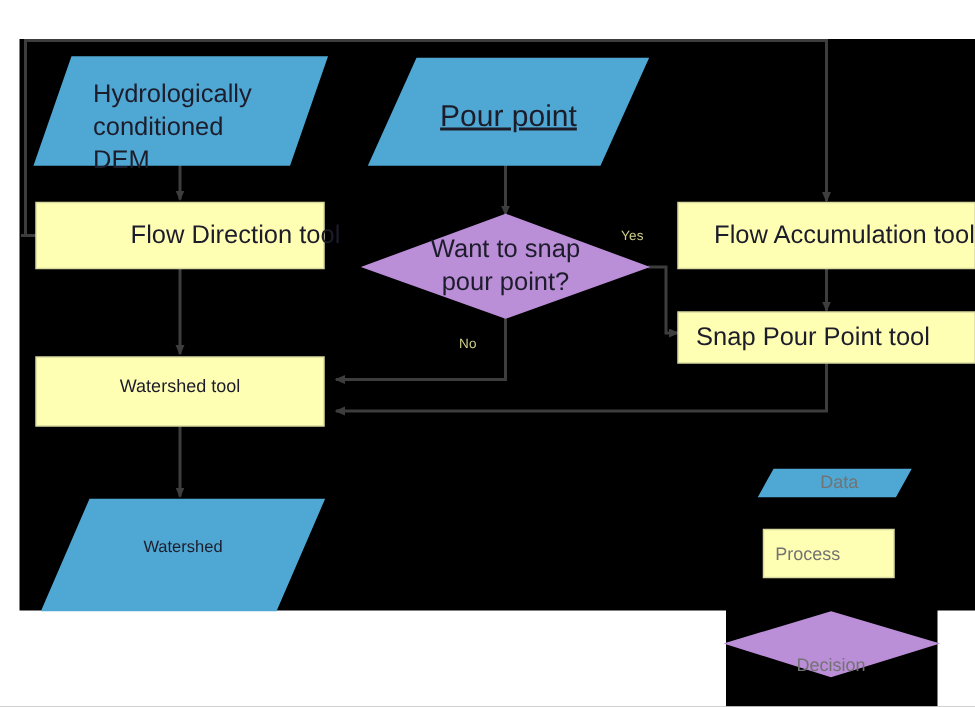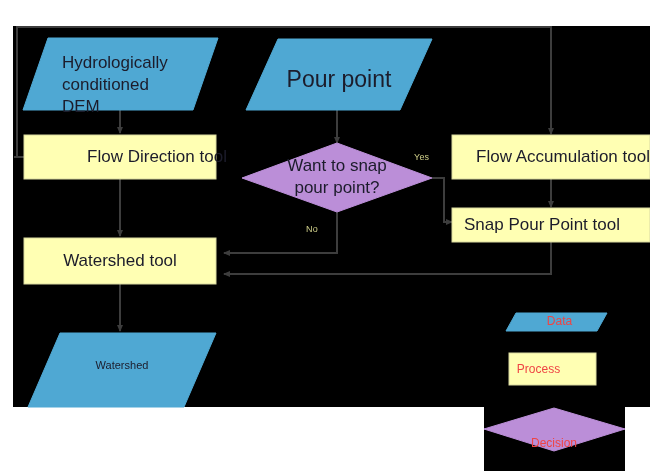--- a/index.html
+++ b/index.html
@@ -43,21 +43,21 @@
     position: absolute;
     font-family: "Liberation Sans", sans-serif;
     font-size: 9px;
     color: #cfcf8a;
     letter-spacing: 0.2px;
   }
   .legend-label {
     position: absolute;
     font-family: "Liberation Sans", sans-serif;
     font-size: 12px;
-    color: #ef4444;
+    color: #737373;
     text-align: center;
     pointer-events: none;
   }
 </style>
 </head>
 <body>
 
 <div id="canvas">
 
   <svg class="layer" viewBox="0 0 650 471">
@@ -113,32 +113,32 @@
 
     <rect x="509" y="353" width="87" height="32" fill="#ffffb3" stroke="#d9d9a0" stroke-width="1"></rect>
 
     <polygon points="554,408 625,429 554,451 484,429" fill="#bb8ed8" stroke="#bb8ed8" stroke-width="1"></polygon>
   </svg>
 
   <div class="node-label lbl-data-left" style="left:62px; top:52px; width:150px; font-size:17px;">Hydrologically
 conditioned
 DEM</div>
 
-  <div class="node-label lbl-center" style="left:259px; top:65px; width:160px; font-size:23px;">Pour point</div>
+  <div class="node-label lbl-center" style="left:259px; top:65px; width:160px; font-size:20px;text-decoration:underline;">Pour point</div>
 
   <div class="node-label lbl-center" style="left:24px; top:146px; width:192px; font-size:17px;margin-left:37px;">Flow Direction tool</div>
 
   <div class="node-label lbl-center" style="left:452px; top:146px; width:222px; font-size:17px;">Flow Accumulation tool</div>
 
   <div class="node-label lbl-center" style="left:257px; top:155px; width:160px; font-size:17px;">Want to snap
 pour point?</div>
 
   <div class="node-label lbl-center" style="left:452px; top:214px; width:180px; font-size:17px;">Snap Pour Point tool</div>
 
-  <div class="node-label lbl-center" style="left:24px; top:250px; width:192px; font-size:17px;">Watershed tool</div>
+  <div class="node-label lbl-center" style="left:24px; top:250px; width:192px; font-size:12px;">Watershed tool</div>
 
   <div class="node-label lbl-center" style="left:42px; top:358px; width:160px; font-size:11px;">Watershed</div>
 
   <div class="flow-label" style="left:414px; top:152px;">Yes</div>
 
   <div class="flow-label" style="left:306px; top:224px;">No</div>
 
   <div class="legend-label" style="left:512px; top:314px; width:95px;">Data</div>
 
   <div class="legend-label" style="left:479px; top:362px; width:87px;padding-left:16px;">Process</div>

